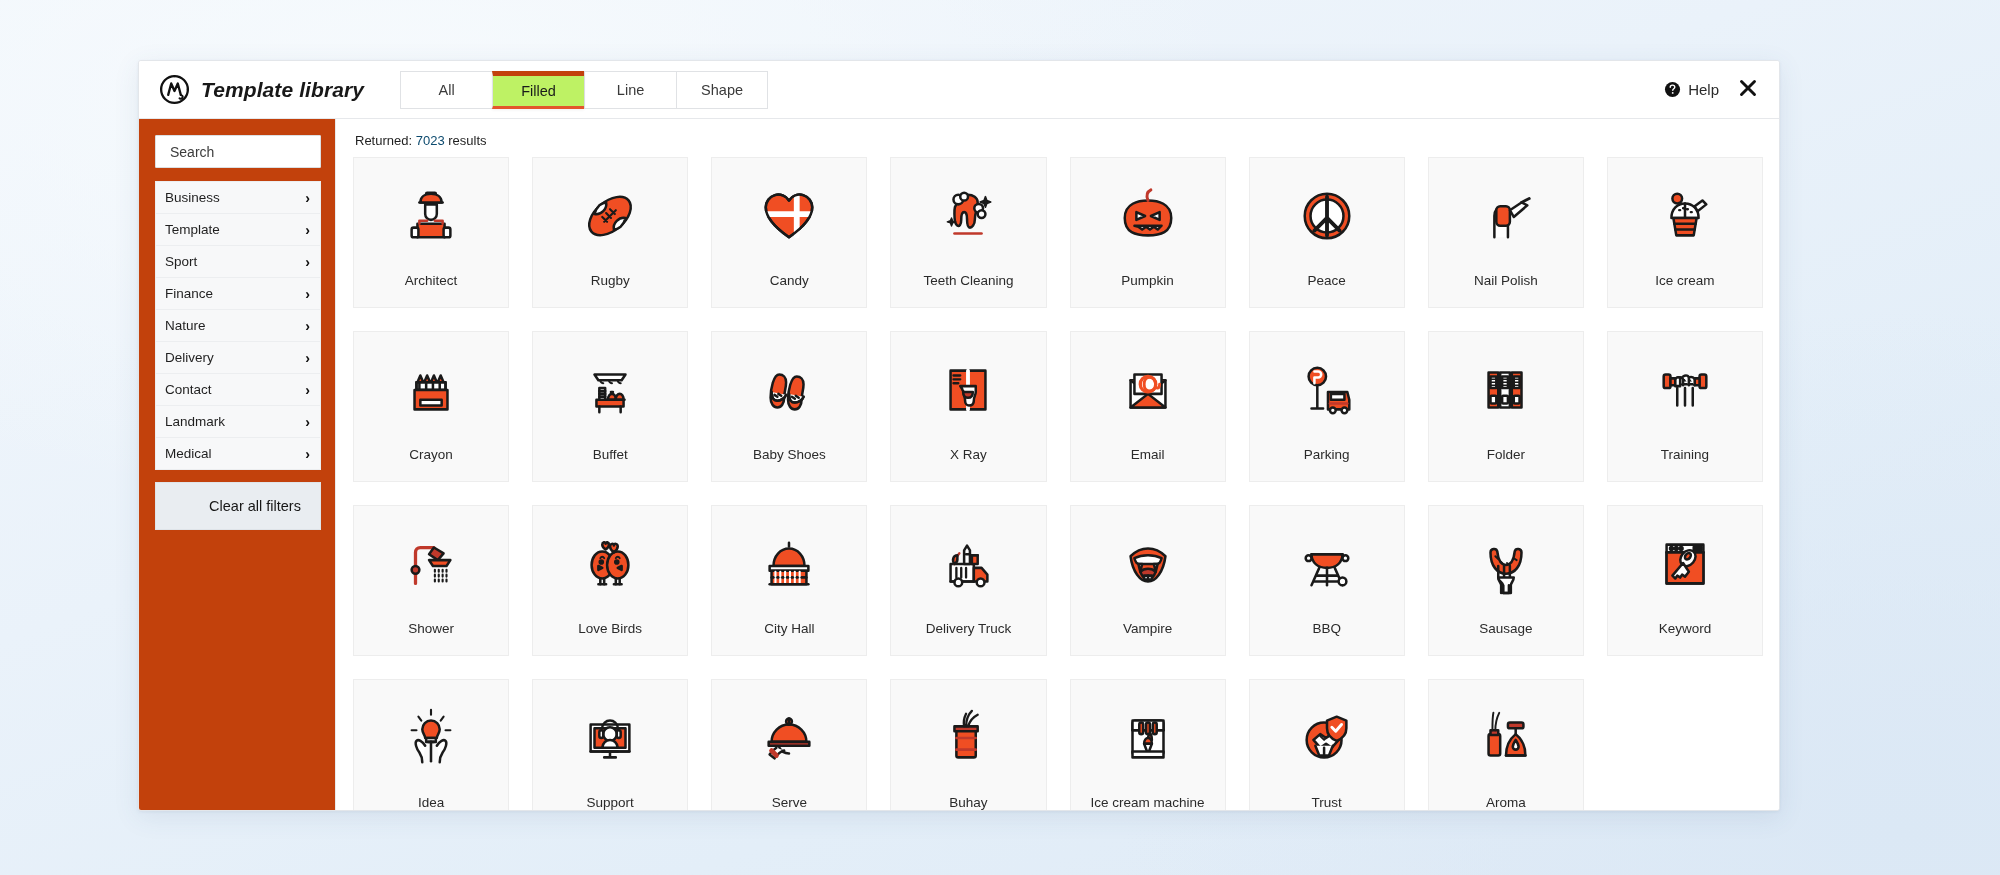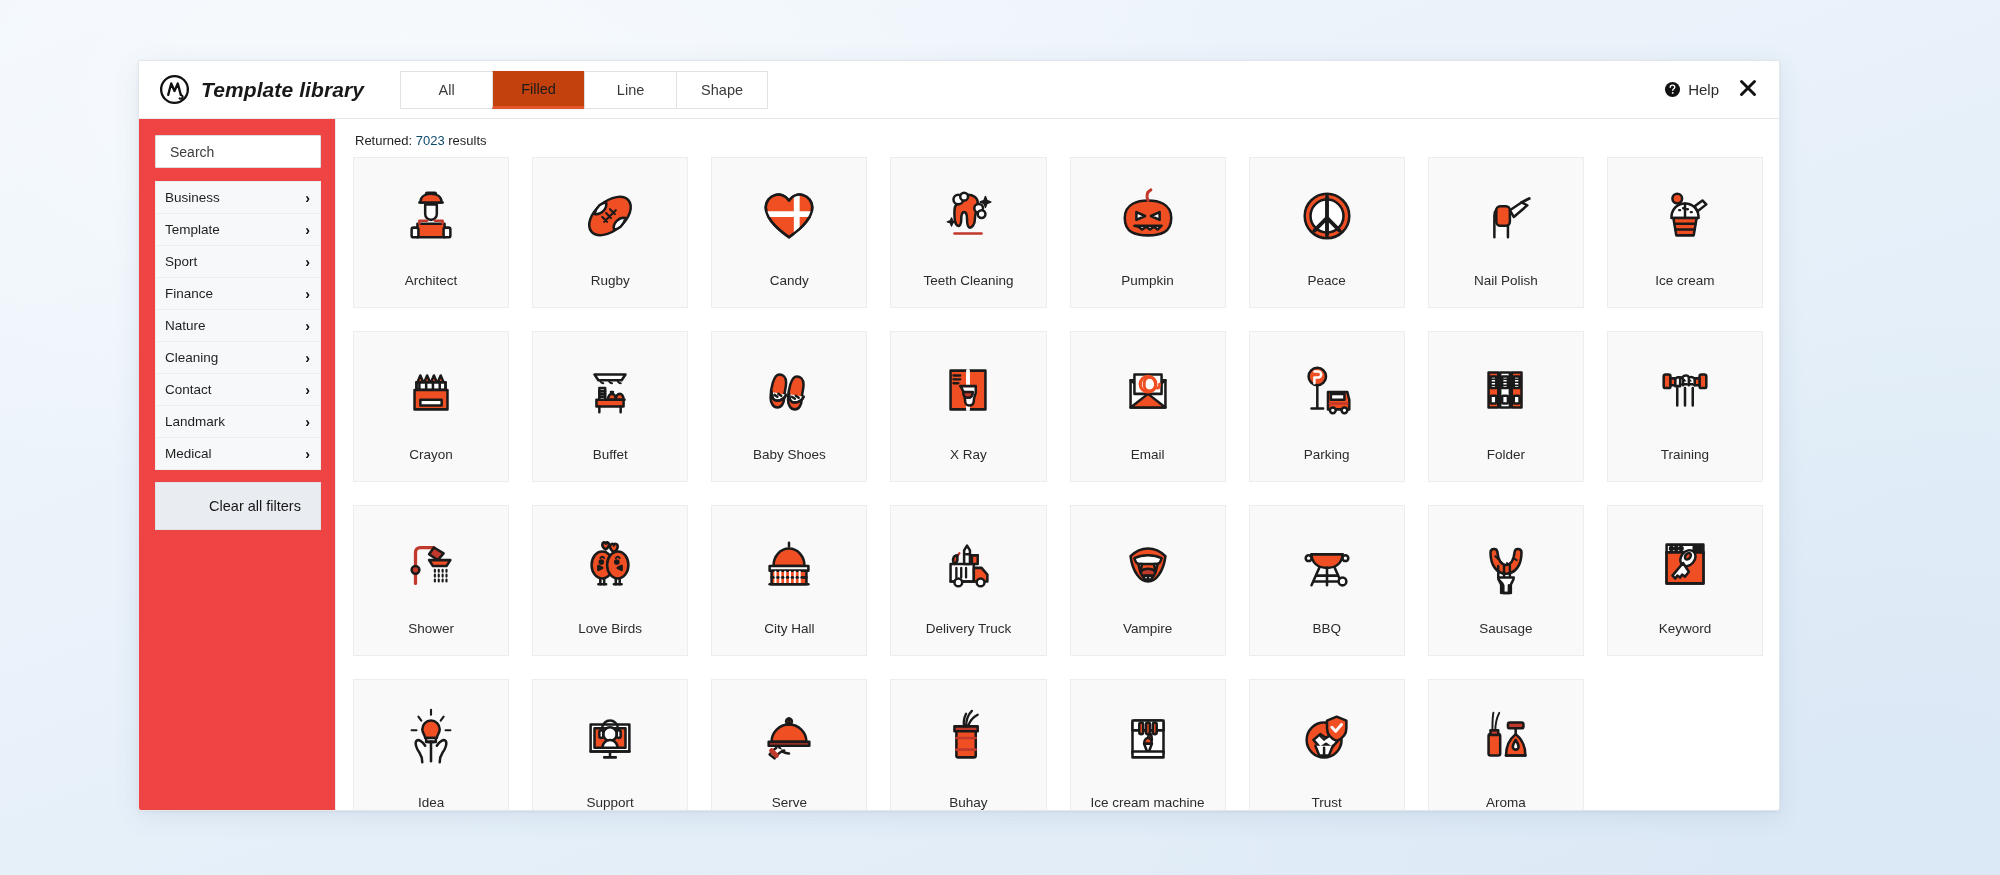--- a/index.html
+++ b/index.html
@@ -24,29 +24,29 @@
   .brand{display:flex; align-items:center; gap:11px; min-width:0;font-style:italic;}
   .logo{width:31px;height:31px;flex:0 0 31px;}
   .brand-title{font-size:21px;font-weight:700;color:#181818;letter-spacing:.1px;white-space:nowrap;}
   .tabs{display:flex; margin-left:36px;}
   .tab{height:38px; min-width:92px; padding:0 20px; display:flex; align-items:center;
        justify-content:center; font-size:14.5px; color:#3a3a3a;
        border:1px solid #e0e2e5; border-right:none; background:#fff; cursor:pointer;}
   .tab:last-child{border-right:1px solid #e0e2e5;}
   .tab.active{color:#1a1a1a; border-bottom:3px solid #e2562b;
       box-shadow:0 1px 3px rgba(0,0,0,.06); position:relative; z-index:2;
-      border-top:1px solid #c2410c; background:#c2410c;}
+      border-top:5px solid #c2410c; background:#bef264;}
   .hdr-right{margin-left:auto; display:flex; align-items:center; gap:16px;}
   .help{display:flex;align-items:center;gap:7px;font-size:15px;color:#2b2b2b;cursor:pointer;}
   .help-ic{width:17px;height:17px;}
   .close-btn{width:26px;height:26px;display:flex;align-items:center;justify-content:center;cursor:pointer;}
   
   .body{flex:1; display:flex; min-height:0;}
   .sidebar{width:197px; min-width:197px; border-right:1px solid #e8eaec;
-           padding:16px 14px 0 16px; background:#ef4444;}
+           padding:16px 14px 0 16px; background:#c2410c;}
   .search{width:100%; height:33px; border:1px solid #dcdfe2; background:#fff;
           font-size:14px; color:#333; padding:0 14px; outline:none; border-radius:1px;
           font-family:"Liberation Sans", sans-serif;}
   .search::placeholder{color:#3c3c3c;}
   .cats{margin-top:13px; border:1px solid #eceef0; border-bottom:none;}
   .cat{height:32px; display:flex; align-items:center; padding:0 10px 0 9px;
        font-size:13.5px; color:#1f1f1f; background:#f7f8f9;
        border-bottom:1px solid #eceef0; cursor:pointer;}
   .cat .chev{margin-left:auto; font-size:14px; font-weight:700; color:#0d0d0d; line-height:1;}
   .clear{margin-top:12px; width:100%; height:48px; background:#e9edf1; border:1px solid #dfe4e9;
@@ -131,21 +131,21 @@
           </div>
         <div class="cat">
             <span>Finance</span>
             <span class="chev">›</span>
           </div>
         <div class="cat">
             <span>Nature</span>
             <span class="chev">›</span>
           </div>
         <div class="cat">
-            <span>Cleaning</span>
+            <span>Delivery</span>
             <span class="chev">›</span>
           </div>
         <div class="cat">
             <span>Contact</span>
             <span class="chev">›</span>
           </div>
         <div class="cat">
             <span>Landmark</span>
             <span class="chev">›</span>
           </div>

